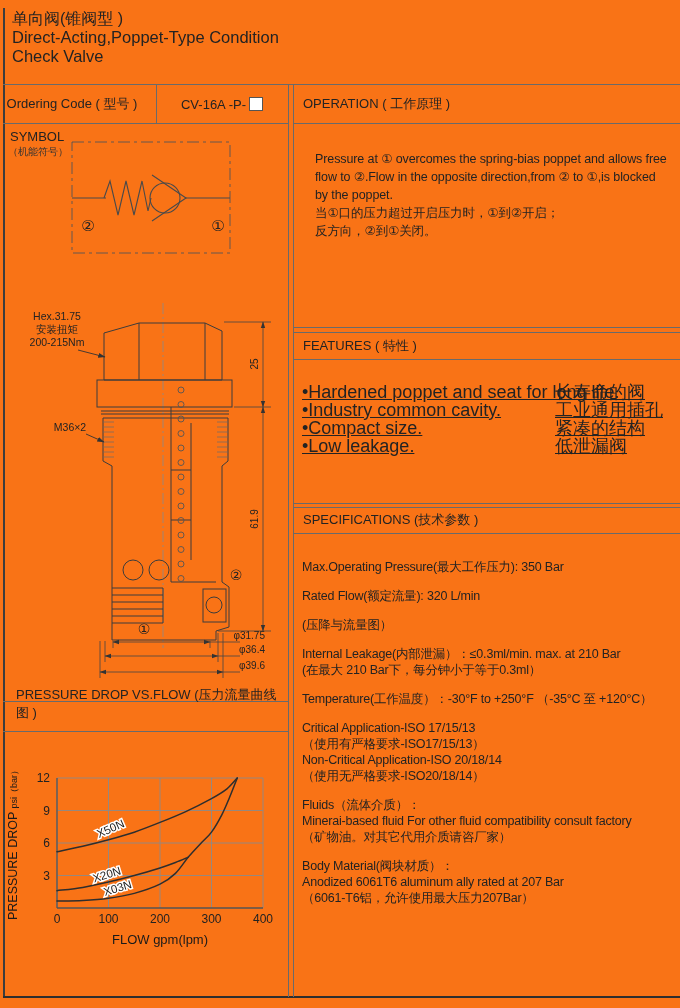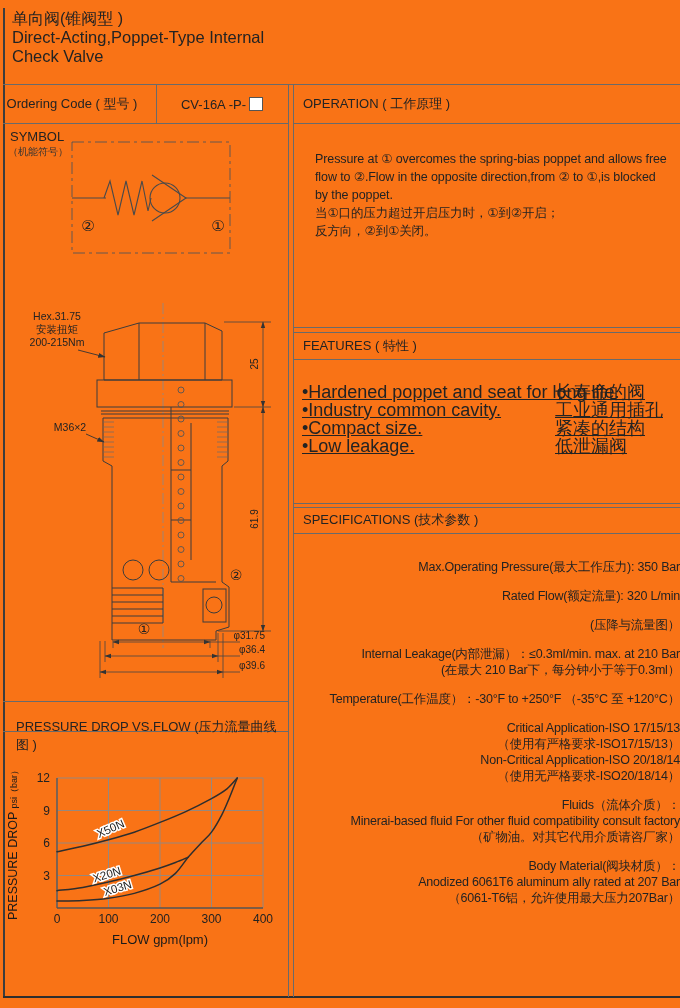--- a/index.html
+++ b/index.html
@@ -20,21 +20,21 @@
   .blank-box{display:inline-block;width:12px;height:12px;border:1.2px solid #555;margin-left:3px;vertical-align:-2px;background:#fff;}
   
   .sec-header{position:absolute;display:flex;align-items:center;font-size:13px;padding-left:10px;box-sizing:border-box;}
   
   .op-body{position:absolute;left:293px;top:123px;width:443px;padding:27px 0 0 22px;box-sizing:border-box;}
   .op-line{font-size:12.5px;line-height:18px;white-space:nowrap;letter-spacing:-0.1px;}
   .feat-body{position:absolute;left:293px;top:359px;width:387px;padding:24px 0 0 9px;box-sizing:border-box;}
   .feat-row{display:flex;font-size:18px;line-height:18px;white-space:nowrap;text-decoration:underline;}
   .feat-en{width:253px;flex:none;}
   .feat-zh{flex:none;}
-  .specs-body{position:absolute;left:293px;top:533px;width:387px;padding:26px 0 0 9px;box-sizing:border-box;text-align:right;}
+  .specs-body{position:absolute;left:293px;top:533px;width:387px;padding:26px 0 0 9px;box-sizing:border-box;}
   .spec-entry{margin:0 0 13px 0;}
   .spec-line{font-size:12.5px;line-height:16px;white-space:nowrap;letter-spacing:-0.2px;}
   svg{font-family:"Liberation Sans","DejaVu Sans",sans-serif;}
   .svg-abs{position:absolute;left:0;}
 </style>
 </head>
 <body>
 
 <div class="page">
 
@@ -50,21 +50,21 @@
   <div class="hline" style="left:293px;width:387px;top:507px;"></div>
   <div class="hline" style="left:293px;width:387px;top:533px;"></div>
   <div class="hline" style="left:3px;width:285px;top:701px;"></div>
   <div class="hline" style="left:3px;width:285px;top:731px;"></div>
   <div class="vline" style="left:288px;top:84px;height:913px;"></div>
   <div class="vline" style="left:293px;top:84px;height:913px;"></div>
   <div class="vline" style="left:156px;top:84px;height:39px;"></div>
 
   <div class="title-block">
     <div class="title-zh">单向阀(锥阀型 )</div>
-    <div class="title-en">Direct-Acting,Poppet-Type Internal</div>
+    <div class="title-en">Direct-Acting,Poppet-Type Condition</div>
     <div class="title-en">Check Valve</div>
   </div>
 
   <div class="cell ordering-label-cell">Ordering Code ( 型号 )</div>
   <div class="cell ordering-code-cell">
     <span>CV-16A -P-</span>
       <span class="blank-box"></span>
   </div>
 
   <svg class="svg-abs" style="top:123px;" width="290" height="177" viewBox="0 123 290 177">
@@ -241,21 +241,21 @@
         <div class="spec-line">（矿物油。对其它代用介质请咨厂家）</div>
       </div>
       <div class="spec-entry">
 
       <div class="spec-line">Body Material(阀块材质）：</div>
         <div class="spec-line">Anodized 6061T6 aluminum ally rated at 207 Bar</div>
         <div class="spec-line">（6061-T6铝，允许使用最大压力207Bar）</div>
       </div>
     </div>
 
-  <div class="sec-header" style="left:4px;top:721px;width:284px;height:30px;padding-left:12px;">PRESSURE DROP VS.FLOW  (压力流量曲线图 )</div>
+  <div class="sec-header" style="left:4px;top:689px;width:284px;height:30px;padding-left:12px;">PRESSURE DROP VS.FLOW  (压力流量曲线图 )</div>
   <svg id="pd-chart" class="svg-abs" style="top:731px;" width="290" height="266" viewBox="0 0 290 266">
       <line x1="57" y1="47" x2="57" y2="177" stroke="#8a8a8a" stroke-width="0.9"></line>
       <line x1="108.5" y1="47" x2="108.5" y2="177" stroke="#8a8a8a" stroke-width="0.9"></line>
       <line x1="160" y1="47" x2="160" y2="177" stroke="#8a8a8a" stroke-width="0.9"></line>
       <line x1="211.5" y1="47" x2="211.5" y2="177" stroke="#8a8a8a" stroke-width="0.9"></line>
       <line x1="263" y1="47" x2="263" y2="177" stroke="#8a8a8a" stroke-width="0.9"></line>
       <line x1="57" y1="144.5" x2="263" y2="144.5" stroke="#8a8a8a" stroke-width="0.9"></line>
       <line x1="57" y1="112" x2="263" y2="112" stroke="#8a8a8a" stroke-width="0.9"></line>
       <line x1="57" y1="79.5" x2="263" y2="79.5" stroke="#8a8a8a" stroke-width="0.9"></line>
       <line x1="57" y1="47" x2="263" y2="47" stroke="#8a8a8a" stroke-width="0.9"></line>

